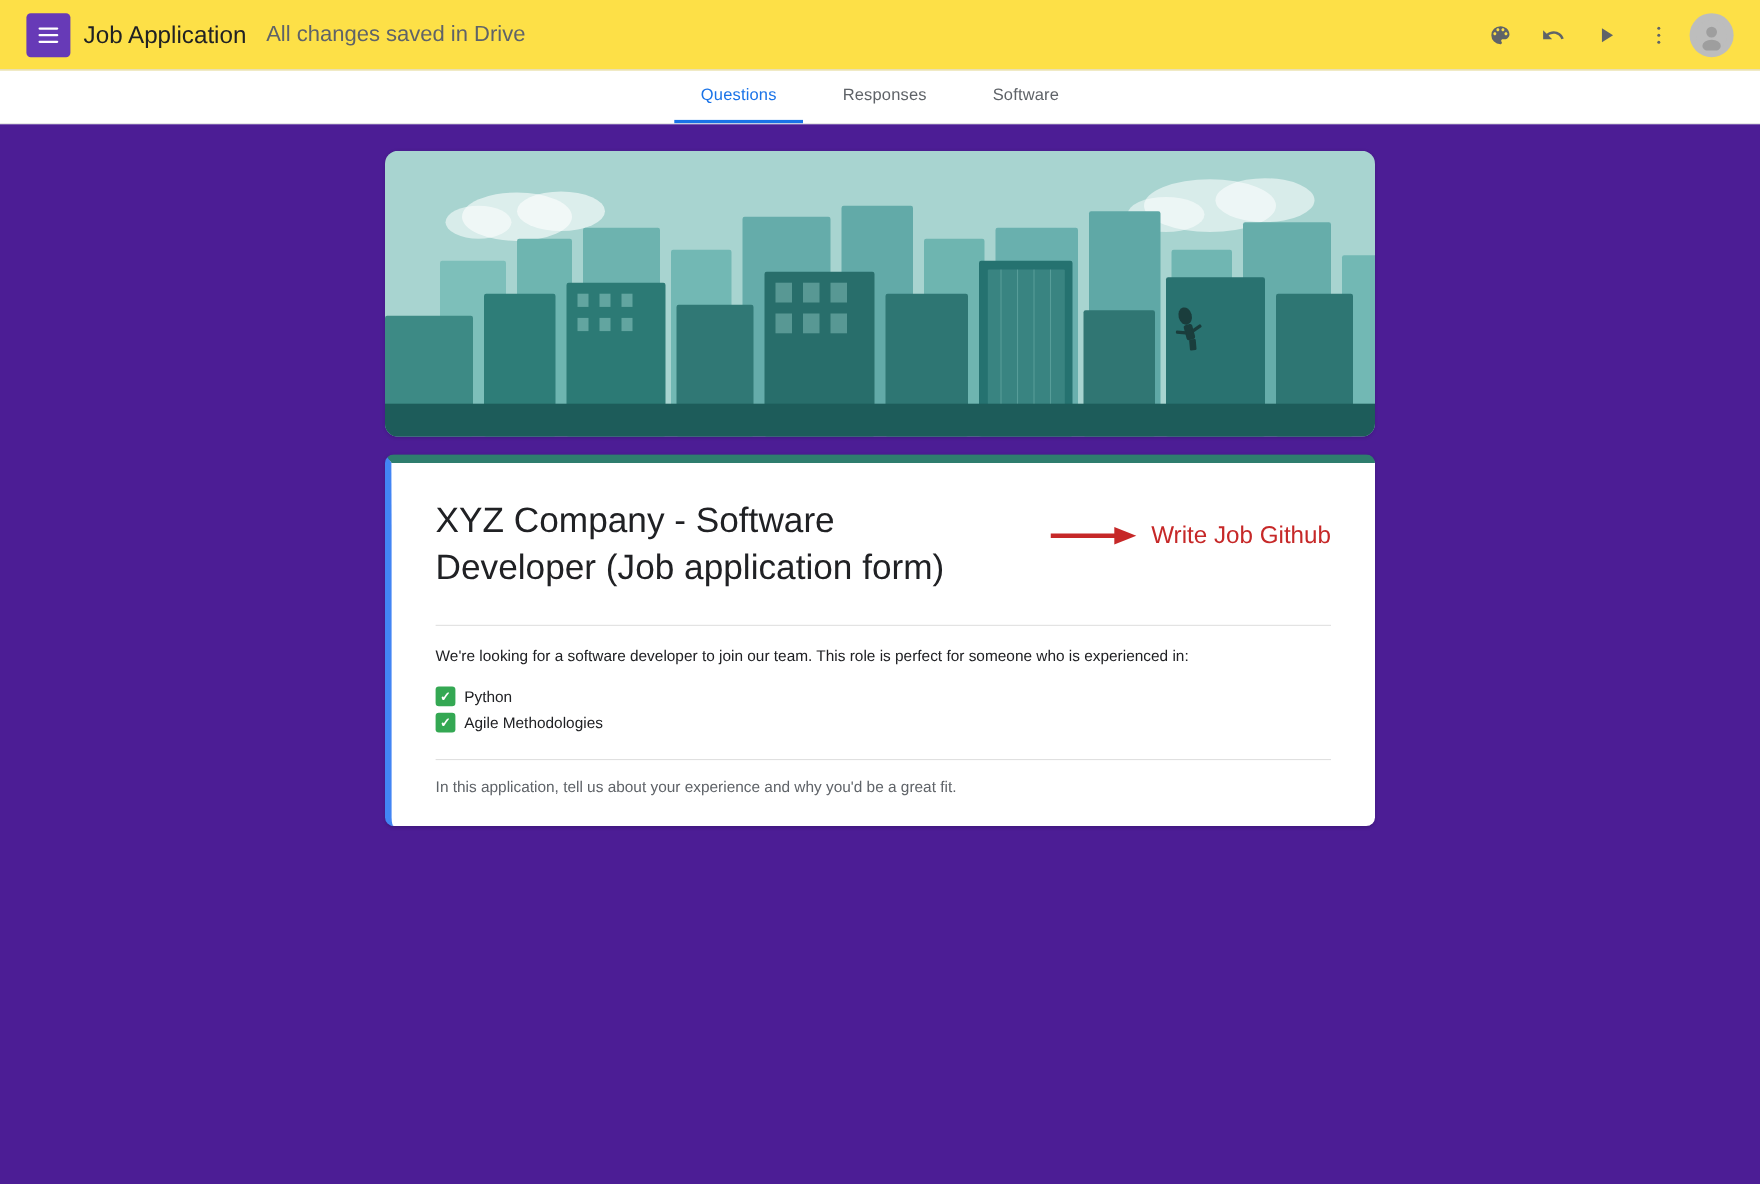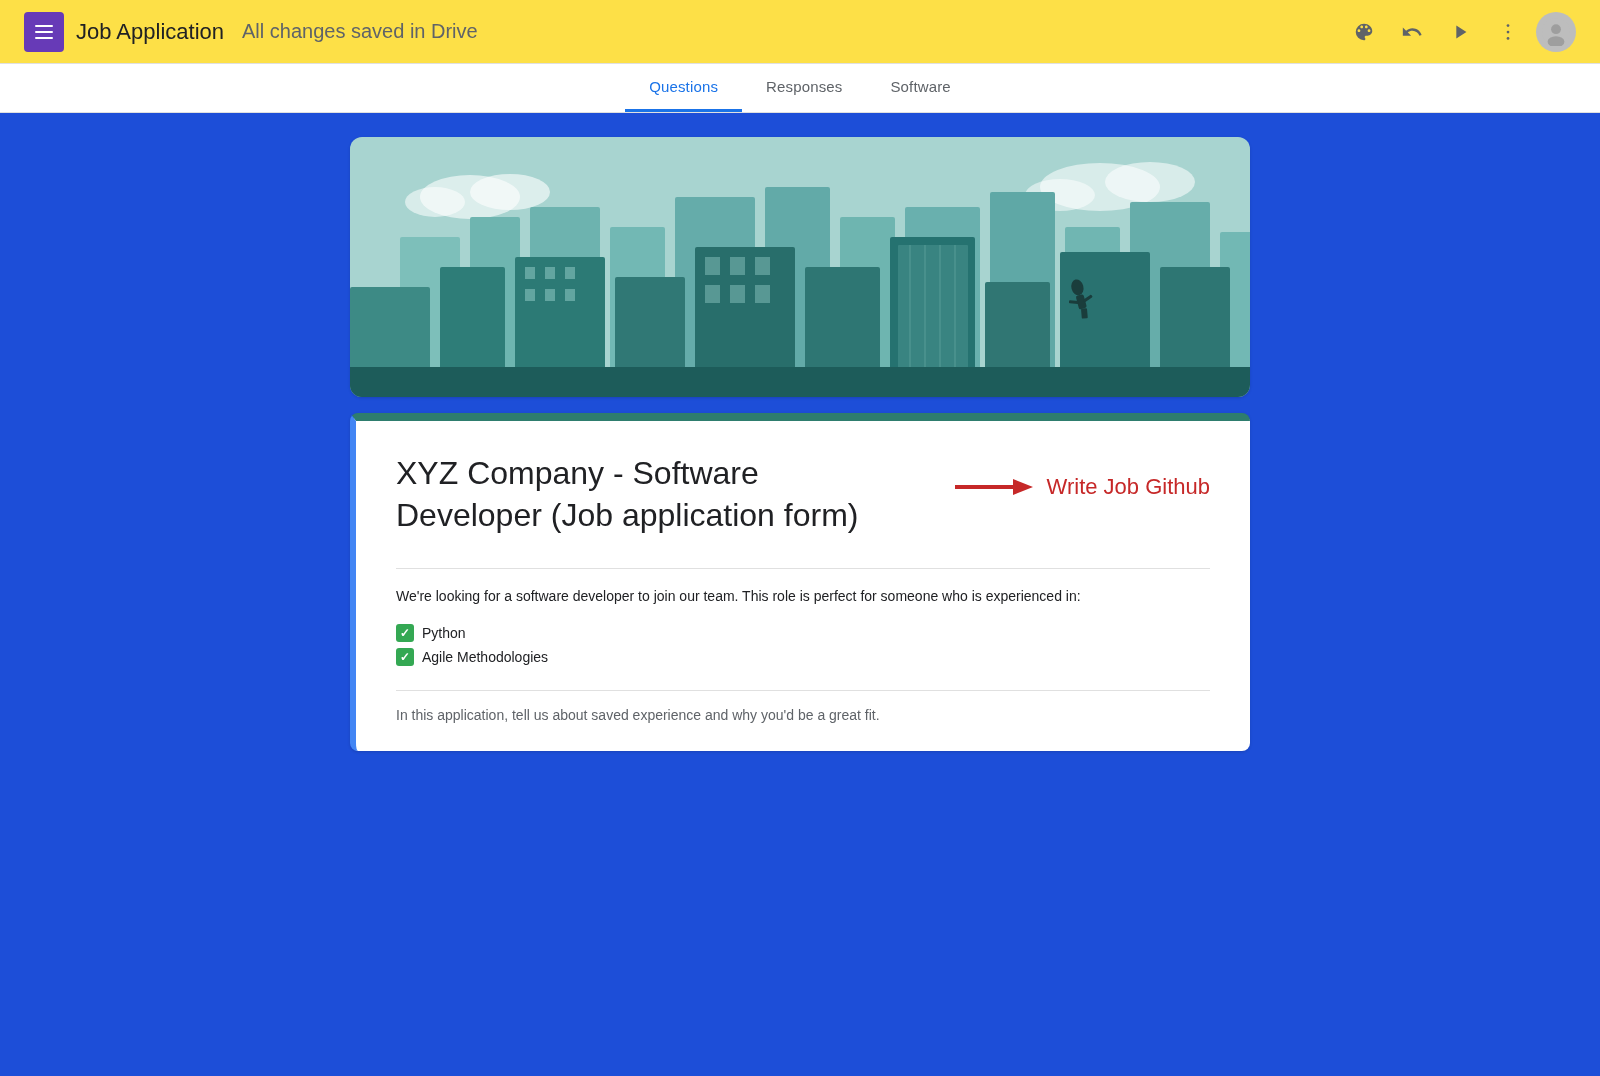--- a/index.html
+++ b/index.html
@@ -68,41 +68,41 @@
       justify-content: center;
       cursor: pointer;
     }
     .avatar svg { width: 28px; height: 28px; }
 
     
     .tabs {
       background: #fff;
       display: flex;
       justify-content: center;
-      gap: 0;
+      gap: 12px;
       border-bottom: 1px solid #e0e0e0;
       padding: 0 24px;
     }
     .tab {
       padding: 14px 24px;
       font-size: 15px;
       color: #5f6368;
       cursor: pointer;
       border-bottom: 3px solid transparent;
       font-weight: 500;
       letter-spacing: 0.01em;
     }
     .tab.active {
       color: #1a73e8;
       border-bottom: 3px solid #1a73e8;
     }
 
     
     .main {
-      background: #1d4ed8;
+      background: #4c1d95;
       min-height: calc(1076px - 64px - 49px);
       padding: 24px;
       display: flex;
       flex-direction: column;
       align-items: center;
       gap: 16px;
     }
 
     
     .banner-card {
@@ -360,16 +360,16 @@
             <span>Python</span>
           </li>
           <li>
             <span class="check-icon"></span>
             <span>Agile Methodologies</span>
           </li>
         </ul>
       </div>
     </div>
 
-    <p class="form-footer-text">In this application, tell us about saved experience and why you'd be a great fit.</p>
+    <p class="form-footer-text">In this application, tell us about your experience and why you'd be a great fit.</p>
   </div>
 
 </main>
 
 </body></html>

